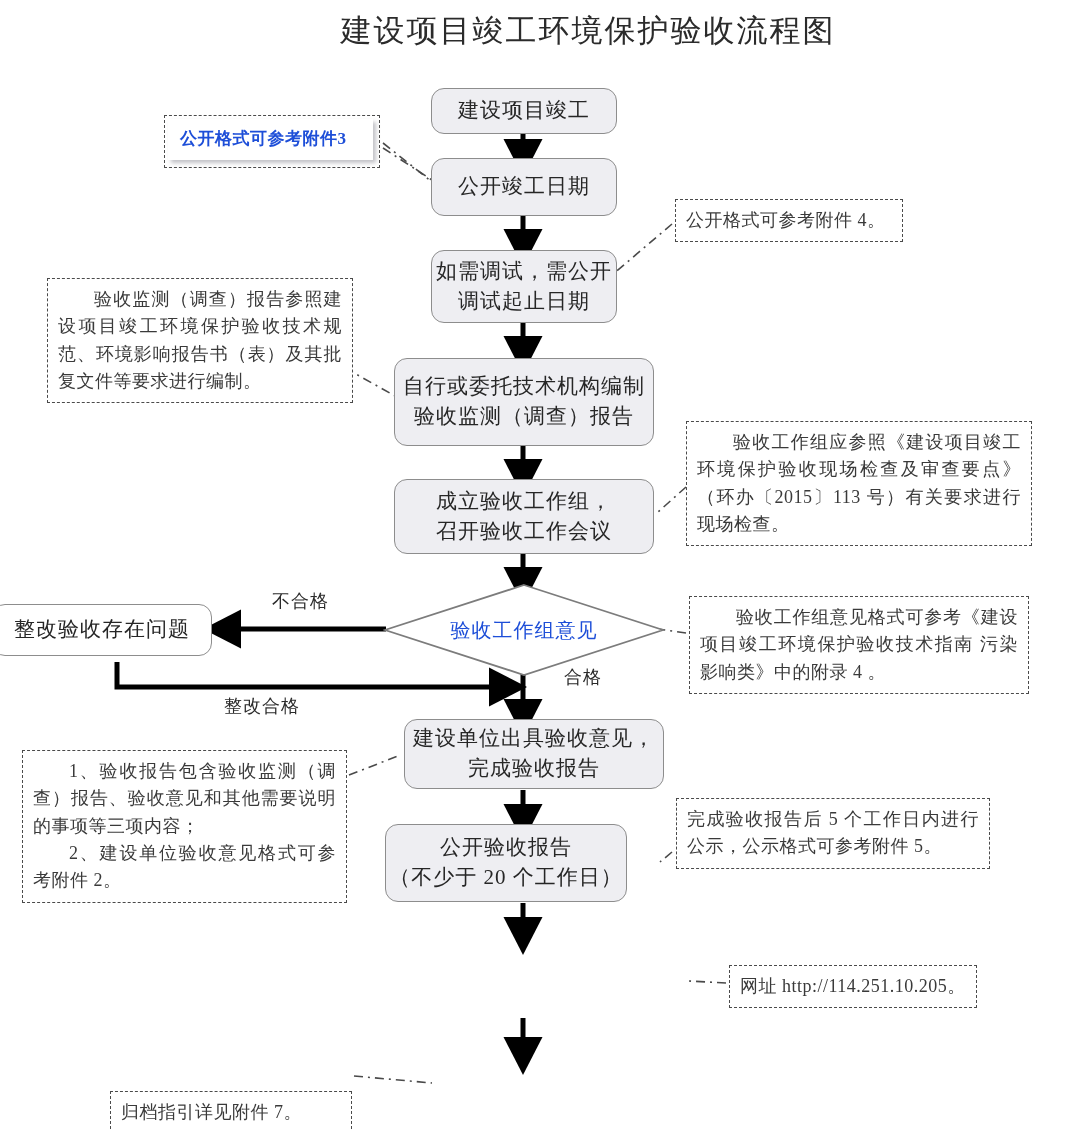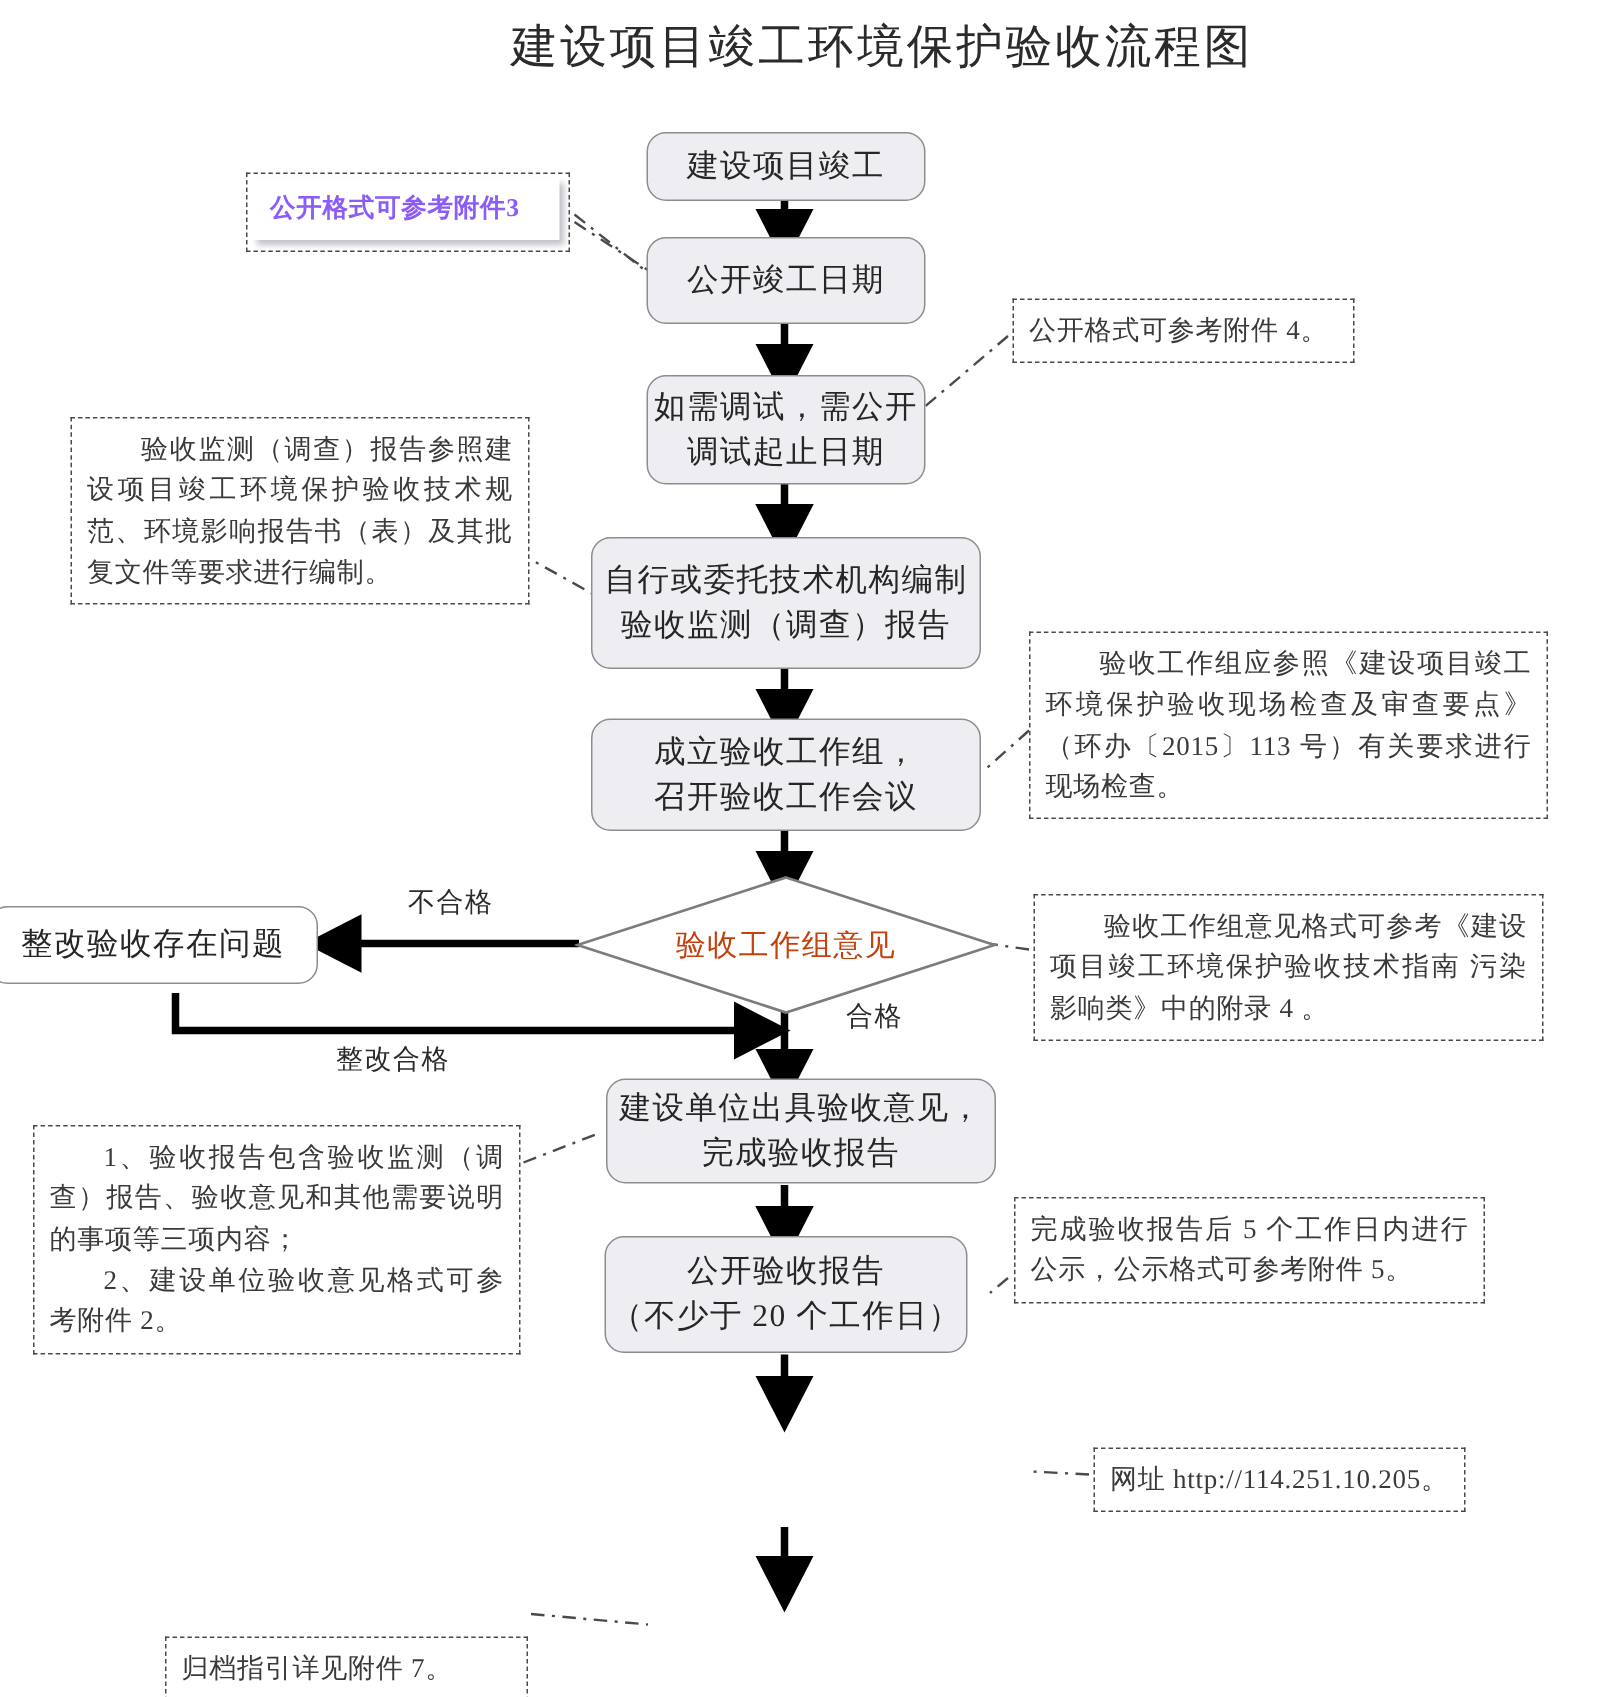--- a/index.html
+++ b/index.html
@@ -50,21 +50,21 @@
   
   .diamond-wrap{position:absolute;}
   .diamond-label{
     position:absolute;
     width:100%;
     top:50%;
     transform:translateY(-50%);
     text-align:center;
     font-size:20px;
     letter-spacing:1px;
-    color:#c2410c;
+    color:#1d4ed8;
     pointer-events:none;
   }
 
   
   .note{
     position:absolute;
     box-sizing:border-box;
     border:1.5px dashed #4a4a4a;
     background:#ffffff;
     padding:7px 10px;
@@ -78,21 +78,21 @@
   .note.center{text-align:left;}
   .note .indent{display:block;text-indent:2em;}
   .note .plain{display:block;}
 
   
   .note.blue-note{padding:0;border:1.5px dashed #4a4a4a;background:transparent;}
   .note.blue-note .chip{
     display:block;
     background:#ffffff;
     box-shadow:3px 3px 4px rgba(120,120,130,0.45);
-    color:#8b5cf6;
+    color:#1d4ed8;
     font-weight:bold;
     font-size:17px;
     letter-spacing:0.5px;
     padding:7px 28px 8px 12px;
     margin:3px 6px 7px 3px;
     white-space:nowrap;
   }
 
   
   .elabel{
@@ -174,21 +174,21 @@
 
   <div class="node white" id="n6" style="left:-8px;top:604px;width:220px;height:52px;">
     <span class="nl">整改验收存在问题</span>
   </div>
 
   <div class="node" id="n7" style="left:404px;top:719px;width:260px;height:70px;flex-direction:column;text-align:right;">
     <span class="nl">建设单位出具验收意见，</span>
     <span class="nl">完成验收报告</span>
   </div>
 
-  <div class="node" id="n8" style="left:403px;top:824px;width:242px;height:78px;flex-direction:column;">
+  <div class="node" id="n8" style="left:385px;top:824px;width:242px;height:78px;flex-direction:column;">
     <span class="nl">公开验收报告</span>
     <span class="nl">（不少于 20 个工作日）</span>
   </div>
 
 
 
   <div class="diamond-wrap" style="left:383px;top:583px;width:282px;height:94px;">
     <svg width="282" height="94" viewBox="0 0 282 94" xmlns="http://www.w3.org/2000/svg">
       <polygon points="141,2 280,47 141,92 2,47" fill="#ffffff" stroke="#7c7c7c" stroke-width="1.8"></polygon>
     </svg>

